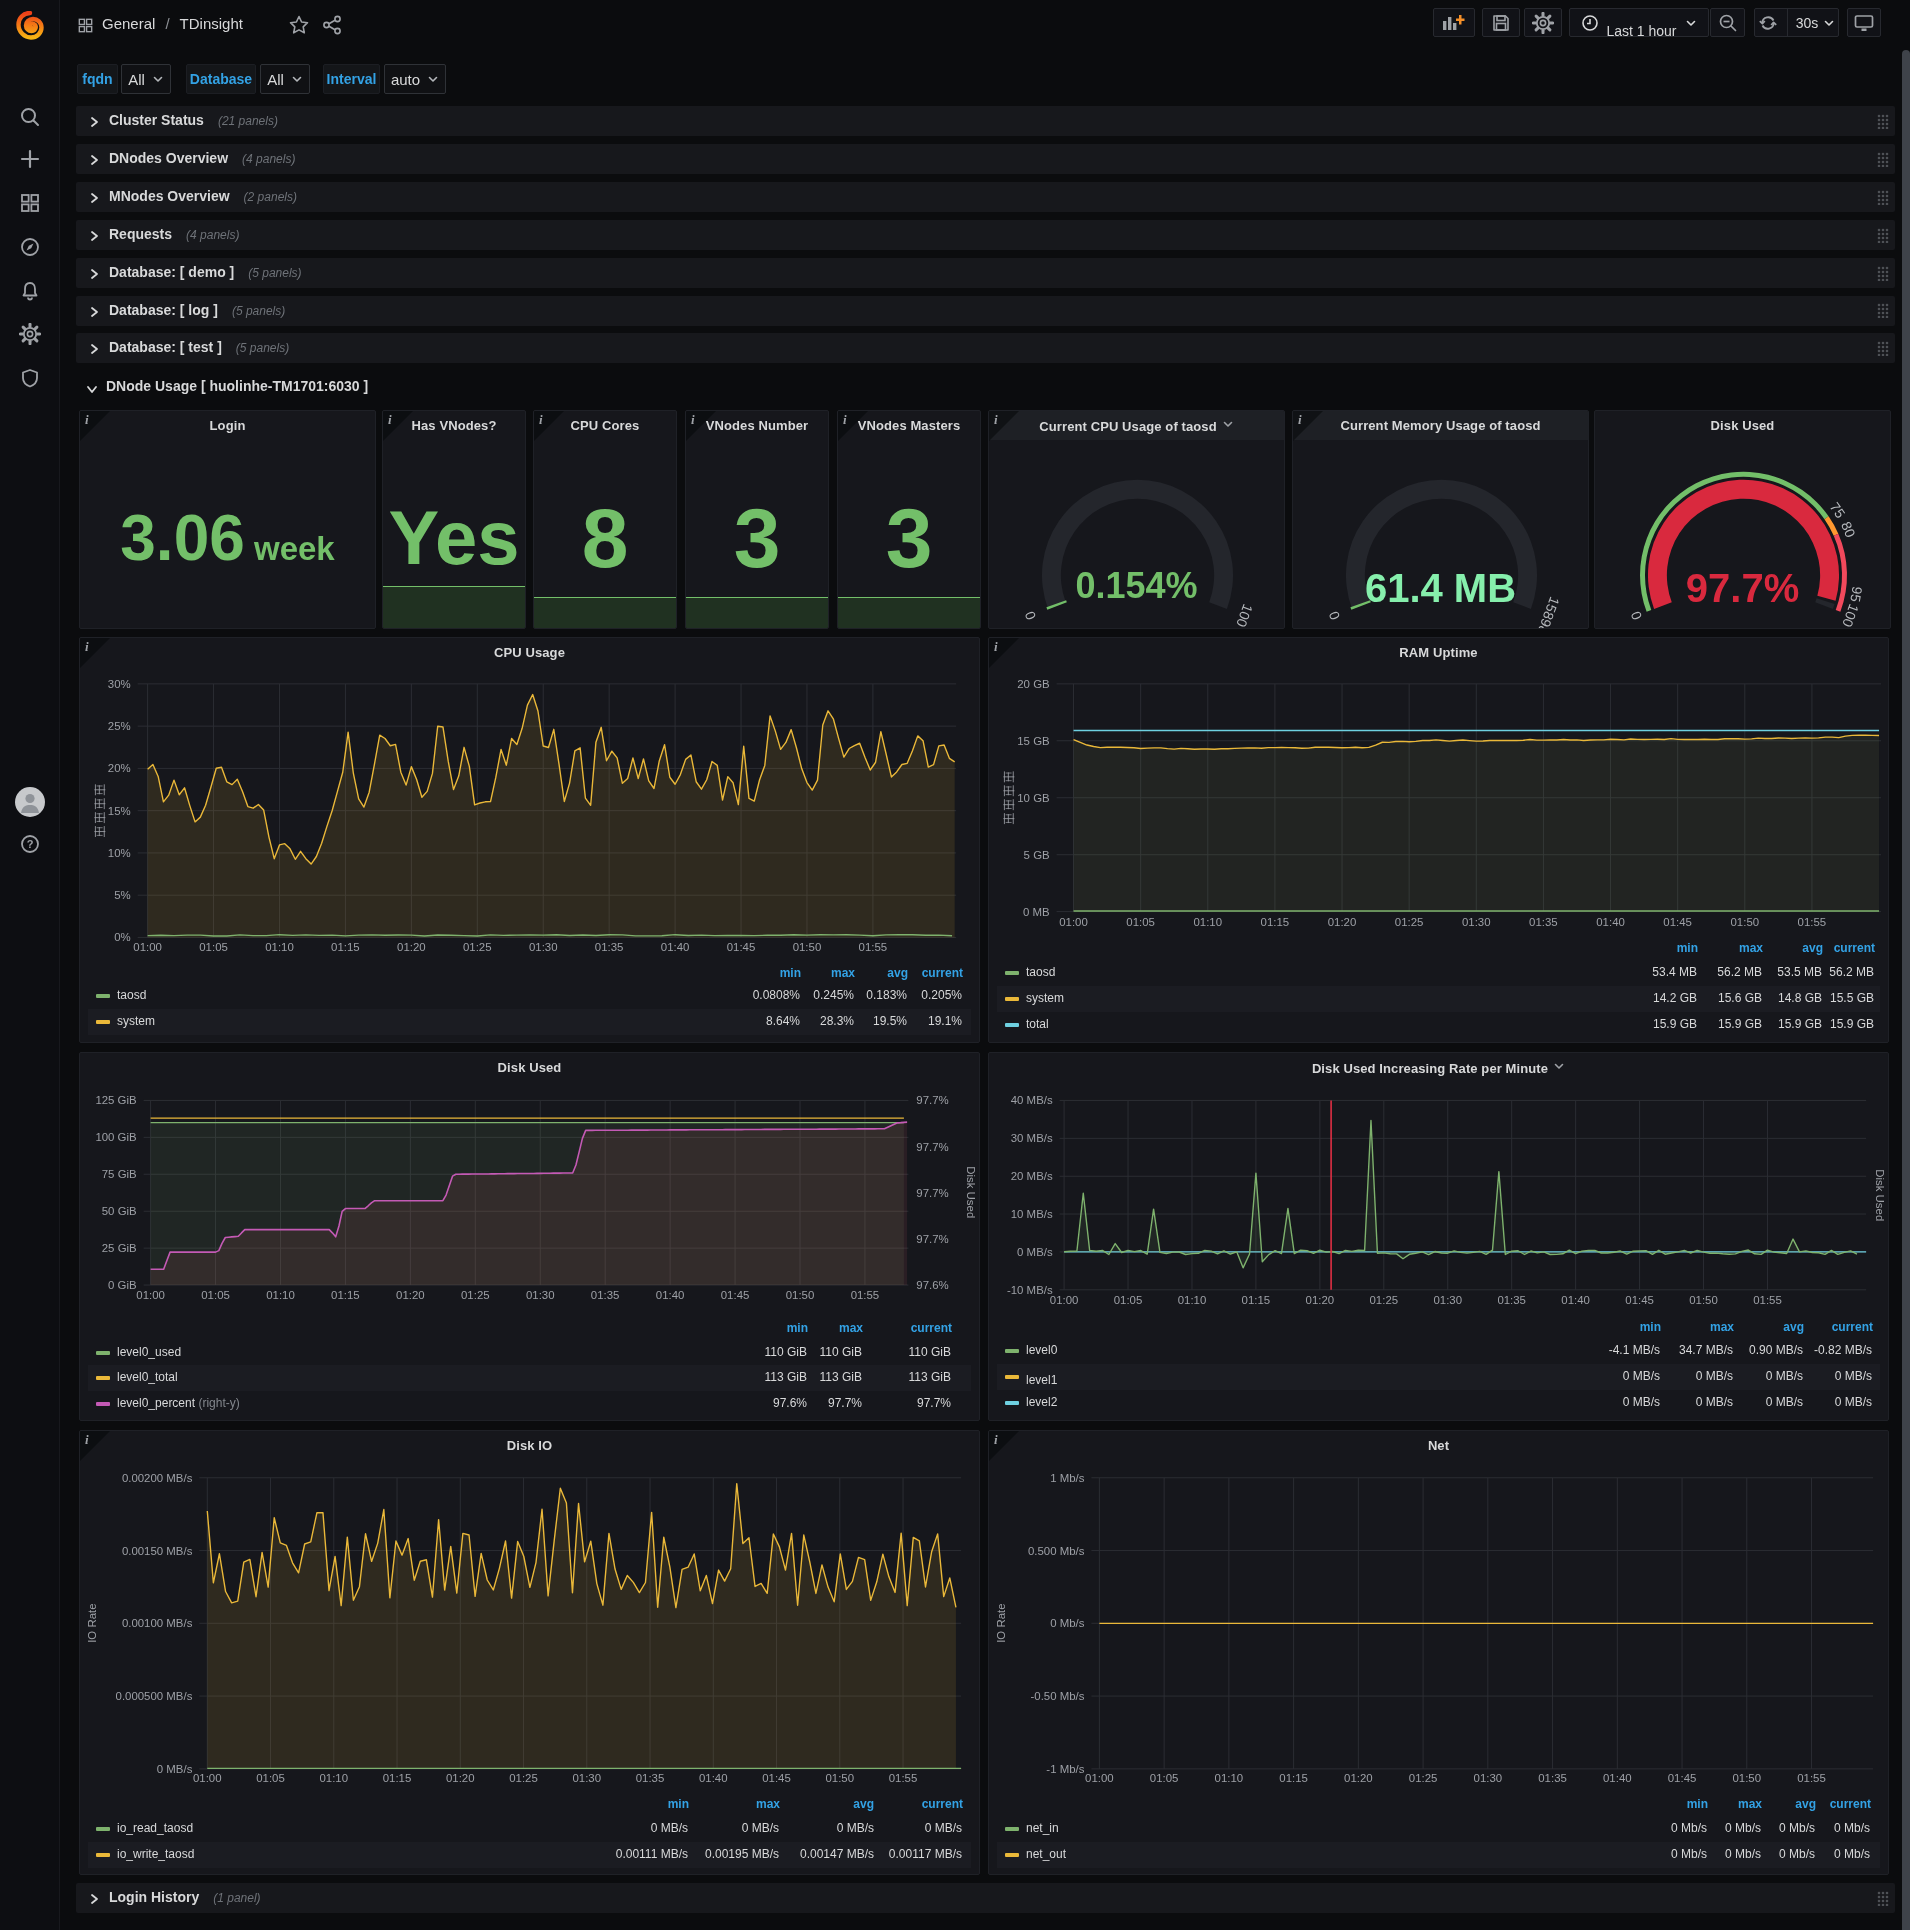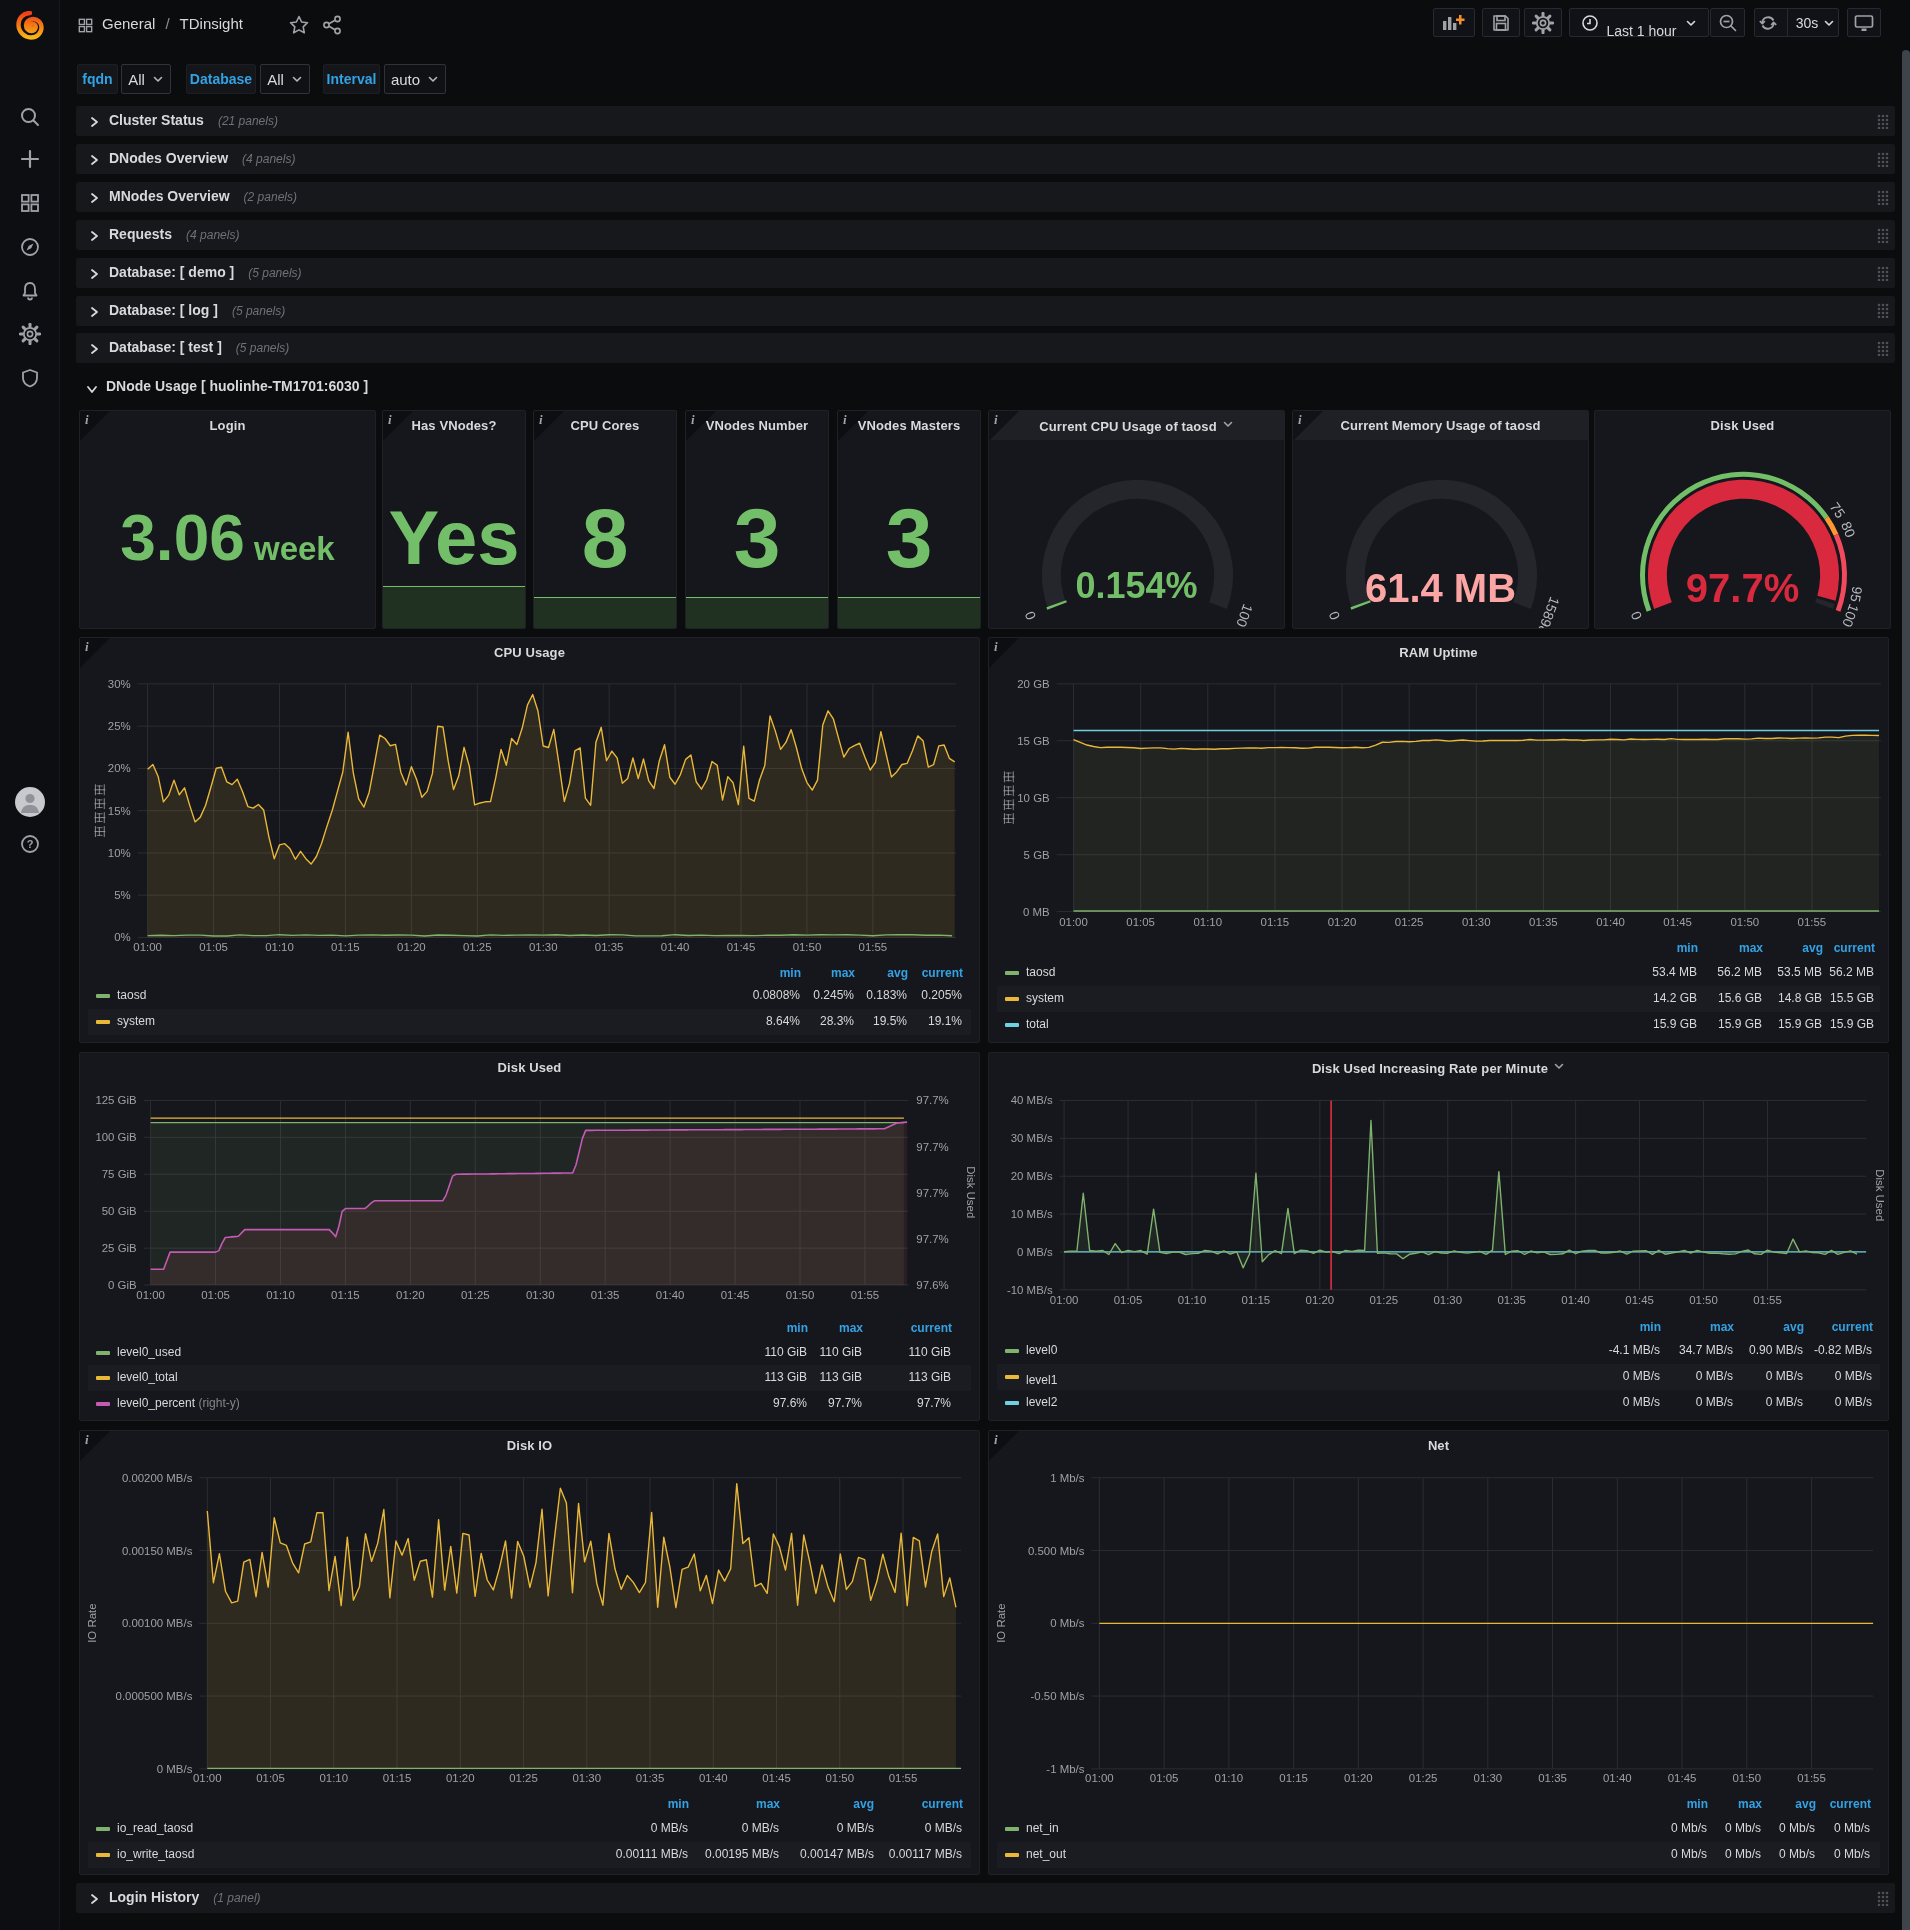--- a/index.html
+++ b/index.html
@@ -396,21 +396,21 @@
     <div class="iglyph">i</div>
   </div>
 <div class="panel" style="left:1292px;top:410px;width:297px;height:219px;overflow:hidden">
     <div class="abs" style="left:0;top:0;right:0;height:29px;background:#1e2025"></div>
     <div class="abs" style="left:0;top:20px"><svg width="297" height="204" viewBox="0 0 298 205" style="">
         <path d="M 59.14 178.78 A 96 96 0 1 1 238.86 178.78 L 221.08 172.09 A 77 77 0 1 0 76.92 172.09 Z" fill="#24262c"></path>
         <path d="M 58.38 179.60 A 97 97 0 0 1 57.45 177.06 L 77.27 170.12 A 76 76 0 0 0 78.00 172.11 Z" fill="#73bf69"></path>
         <text x="46.0" y="183.7" font-size="14" fill="#b5b8bc" text-anchor="middle" transform="rotate(-110.6 46.0 183.7)" font-family="Liberation Sans">0</text>
         <text x="252.0" y="183.7" font-size="14" fill="#b5b8bc" text-anchor="middle" transform="rotate(110.6 252.0 183.7)" font-family="Liberation Sans">15898</text>
       </svg></div>
-    <div class="abs" style="left:0;right:0;top:157px;text-align:center;font-size:40px;font-weight:bold;color:#fca5a5;line-height:1">61.4 MB</div>
+    <div class="abs" style="left:0;right:0;top:157px;text-align:center;font-size:40px;font-weight:bold;color:#86efac;line-height:1">61.4 MB</div>
     <div class="ptitle">Current Memory Usage of taosd</div>
     <div class="icorner"></div>
     <div class="iglyph">i</div>
   </div>
 <div class="panel" style="left:1594px;top:410px;width:297px;height:219px;overflow:hidden">
     <div class="abs" style="left:0;top:20px"><svg width="297" height="204" viewBox="0 0 298 205" style="">
         <path d="M 59.14 178.78 A 96 96 0 1 1 241.50 170.67 L 223.20 165.59 A 77 77 0 1 0 76.92 172.09 Z" fill="#d9293e"></path>
         <path d="M 240.55 173.89 A 96 96 0 0 1 238.86 178.78 L 221.08 172.09 A 77 77 0 0 0 222.43 168.17 Z" fill="#24262c"></path>
         <path d="M 51.65 181.59 A 104 104 0 0 1 234.50 85.79 L 230.39 88.64 A 99 99 0 0 0 56.33 179.83 Z" fill="#73bf69"></path>
         <path d="M 234.50 85.79 A 104 104 0 0 1 244.27 103.30 L 239.69 105.30 A 99 99 0 0 0 230.39 88.64 Z" fill="#ff9830"></path>

